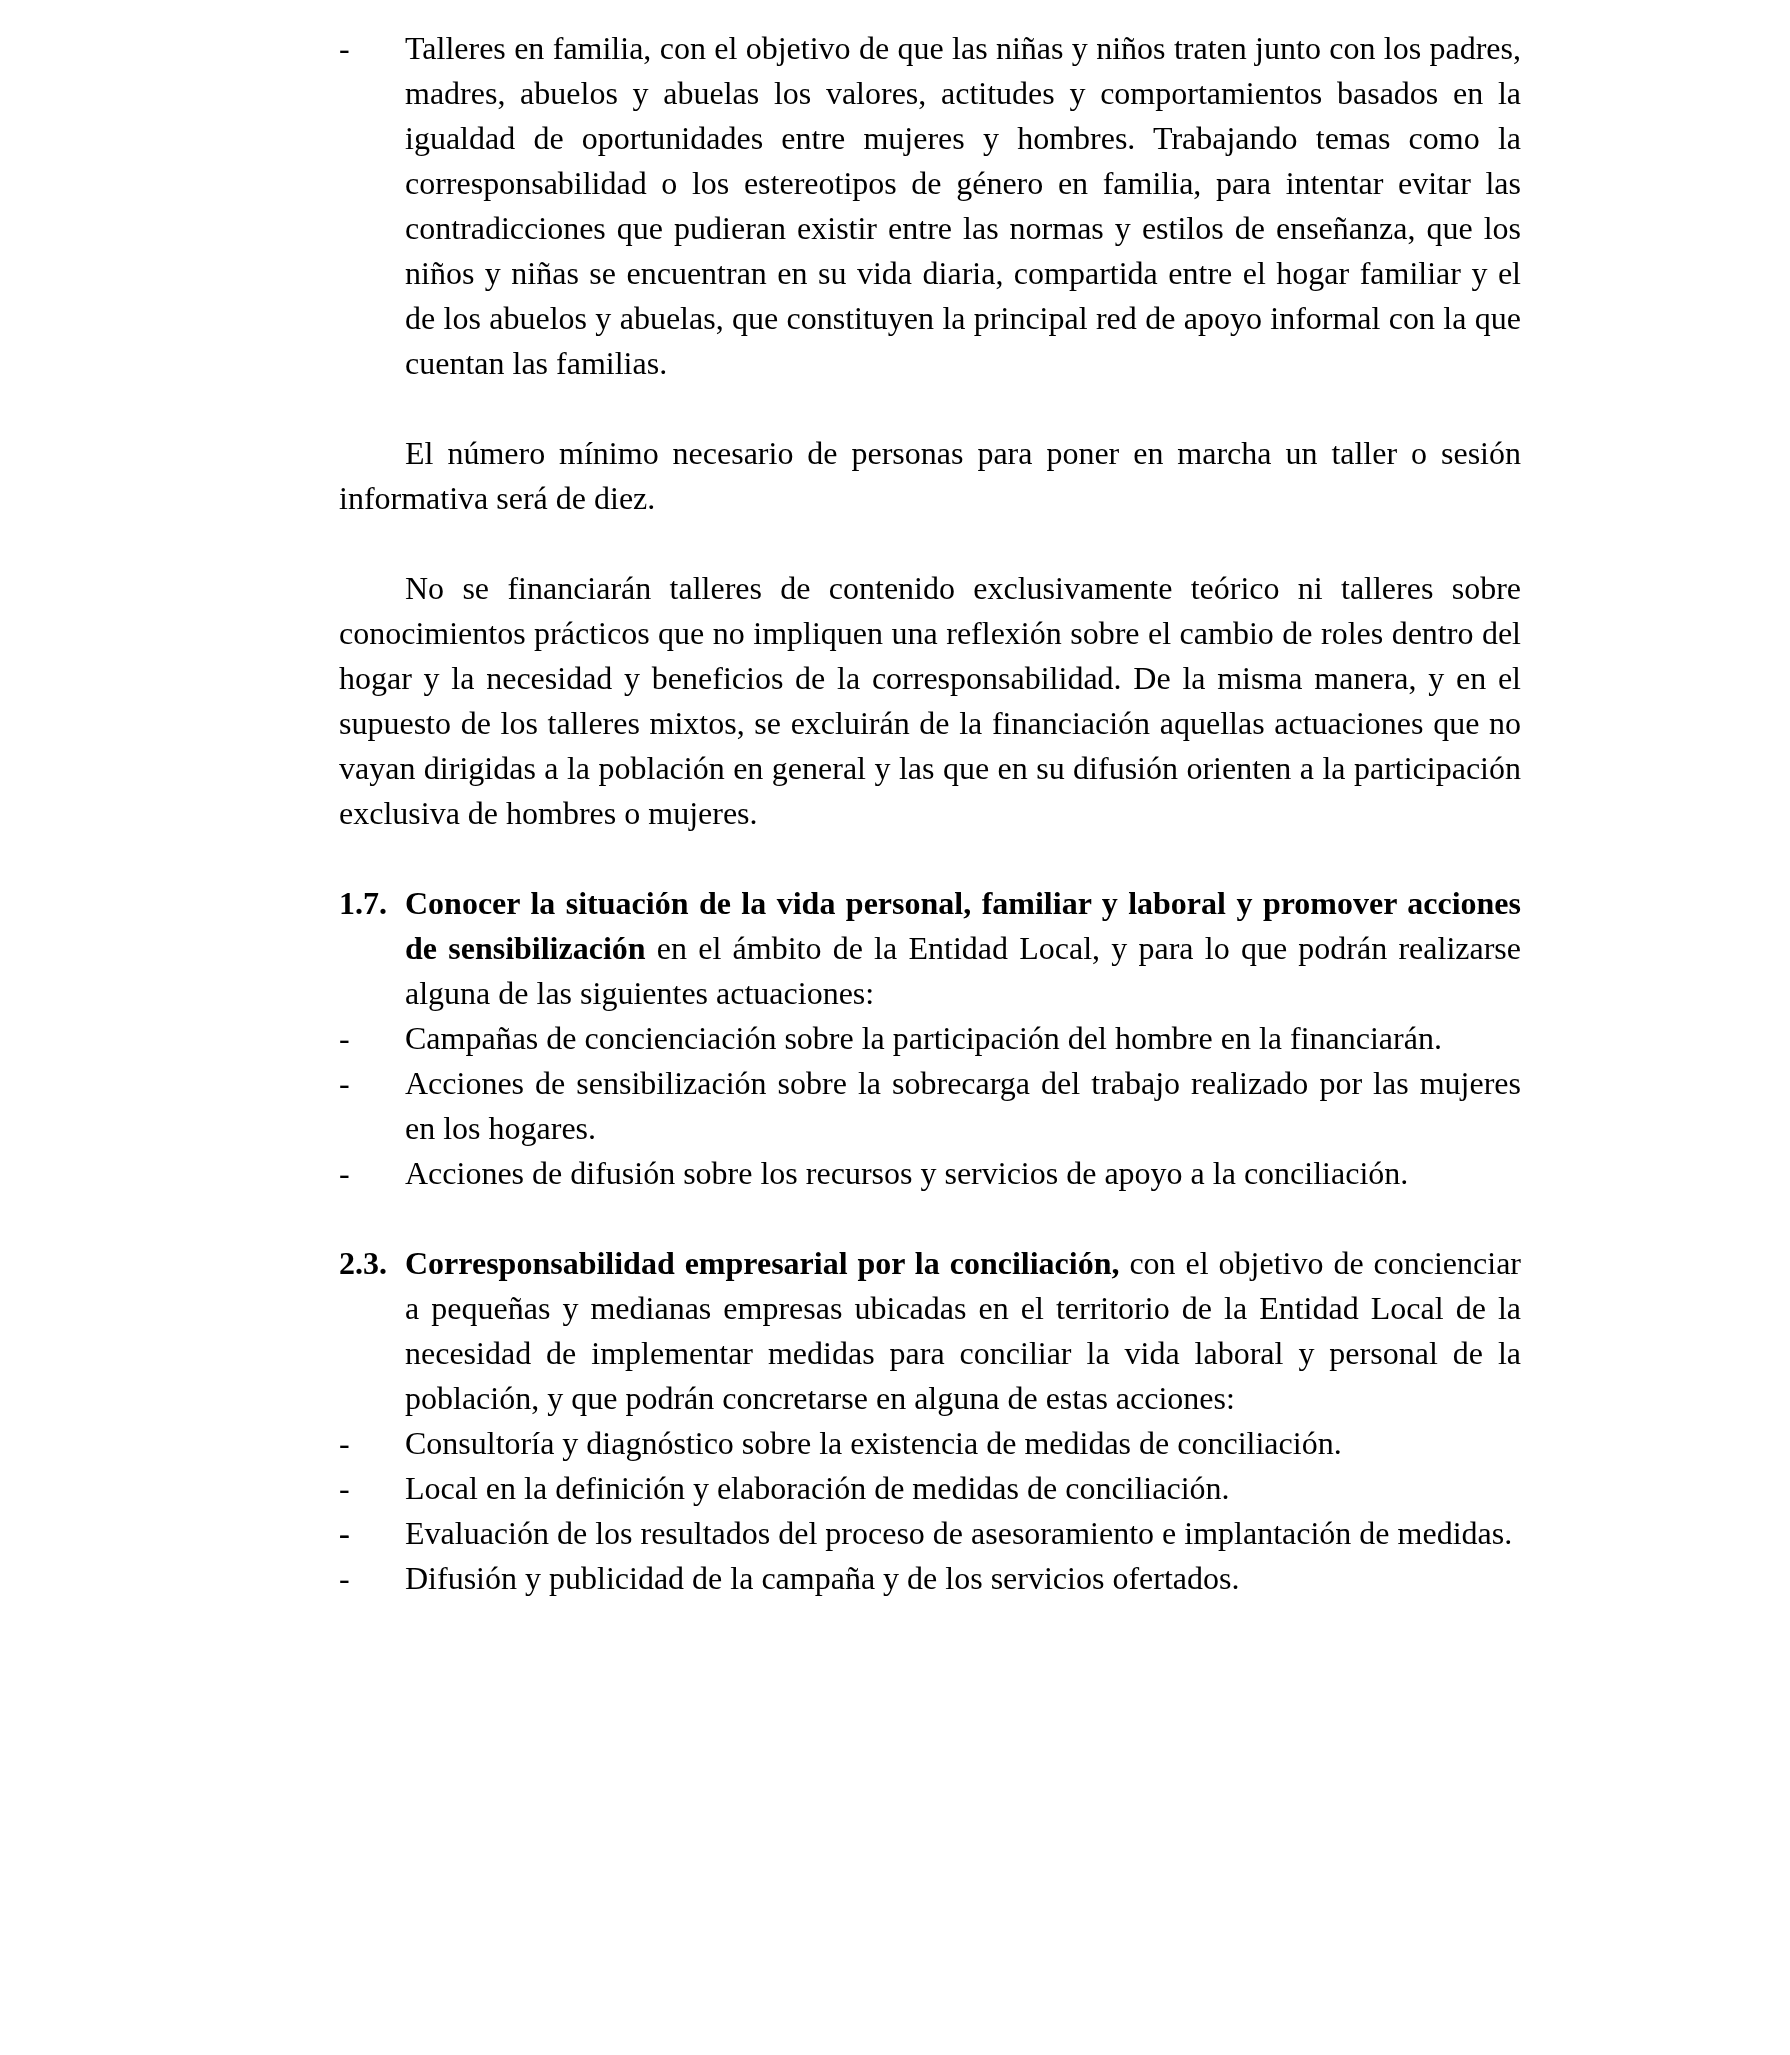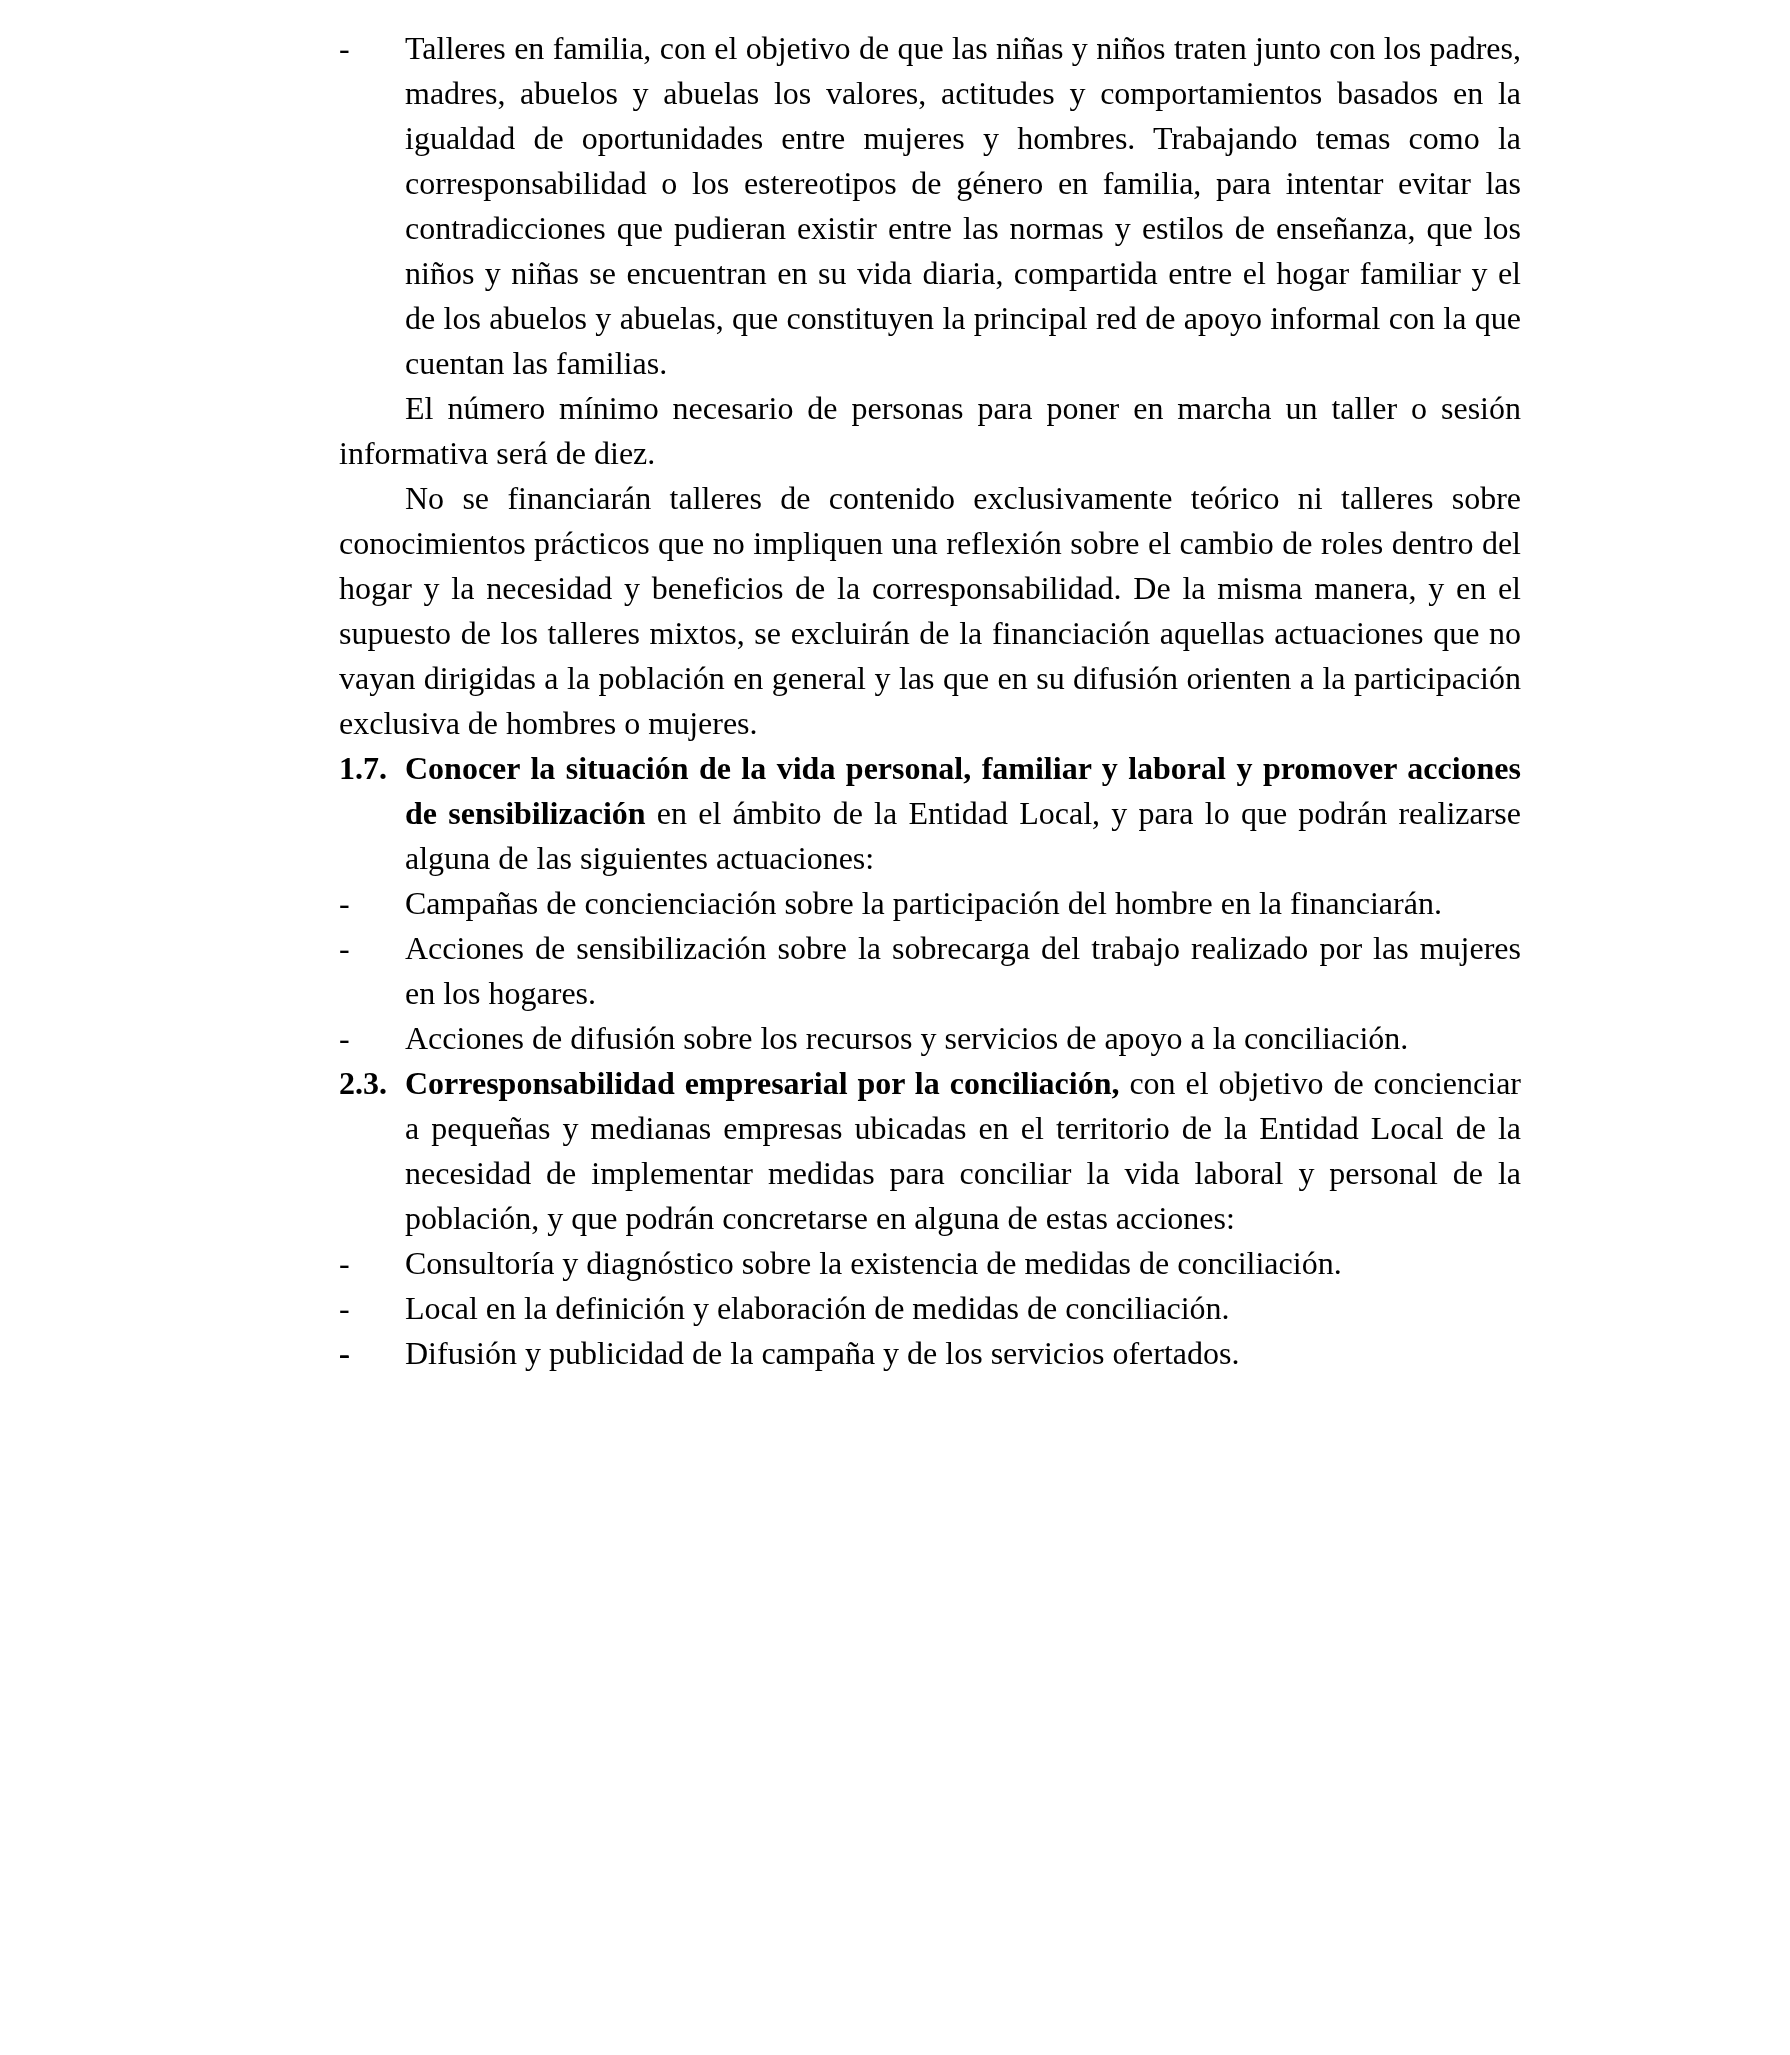--- a/index.html
+++ b/index.html
@@ -21,20 +21,21 @@
     font-size: 32px;
     line-height: 45px;
     padding: 26px 270px 0 339px;
     overflow: hidden;
   }
   .item {
     text-align: justify;
     margin: 0;
   }
   .item.gap {
+    margin-top: 45px;
   }
   .paragraph {
     text-indent: 66px;
   }
   .bullet, .numbered {
     position: relative;
     padding-left: 66px;
   }
   .marker {
     position: absolute;
@@ -55,17 +56,17 @@
       <div class="item paragraph gap"><span>El número mínimo necesario de personas para poner en marcha un taller o sesión informativa será de diez.</span></div>
       <div class="item paragraph gap"><span>No se financiarán talleres de contenido exclusivamente teórico ni talleres sobre conocimientos prácticos que no impliquen una reflexión sobre el cambio de roles dentro del hogar y la necesidad y beneficios de la corresponsabilidad. De la misma manera, y en el supuesto de los talleres mixtos, se excluirán de la financiación aquellas actuaciones que no vayan dirigidas a la población en general y las que en su difusión orienten a la participación  exclusiva de hombres o mujeres.</span></div>
       <div class="item numbered gap"><span class="marker">1.7.</span><b>Conocer la situación de la vida personal, familiar y laboral y promover acciones de sensibilización</b><span> en el ámbito de la Entidad Local,  y para lo que podrán realizarse alguna de las siguientes actuaciones:</span></div>
       <div class="item bullet"><span class="marker">-</span><span>Campañas de concienciación sobre la participación del hombre en la financiarán.</span></div>
       <div class="item bullet"><span class="marker">-</span><span>Acciones de sensibilización sobre la sobrecarga del trabajo realizado por las mujeres en los hogares.</span></div>
       <div class="item bullet"><span class="marker">-</span><span>Acciones de difusión sobre los recursos y servicios de apoyo a la conciliación.</span></div>
       <div class="item numbered gap"><span class="marker">2.3.</span><b>Corresponsabilidad empresarial por la conciliación,</b><span> con el objetivo de concienciar a pequeñas y medianas empresas ubicadas en el territorio de la Entidad Local  de la necesidad de implementar medidas para conciliar la vida laboral y personal de la población, y que podrán concretarse en alguna de estas acciones:</span></div>
       <div class="item bullet"><span class="marker">-</span><span>Consultoría y diagnóstico sobre la existencia de medidas de conciliación.</span></div>
       <div class="item bullet"><span class="marker">-</span><span>Local en la definición y elaboración de medidas de conciliación.</span></div>
       <div class="item bullet"><span class="marker">-</span></div>
-      <div class="item bullet"><span class="marker">-</span></div>
+      <div class="item bullet"><span class="marker">-</span><span>Evaluación de los resultados del proceso de asesoramiento e implantación de medidas.</span></div>
       <div class="item bullet"><span class="marker">-</span><span>Difusión y publicidad de la campaña y de los servicios ofertados.</span></div>
     </div>
 </main>
 
 
 </body></html>

